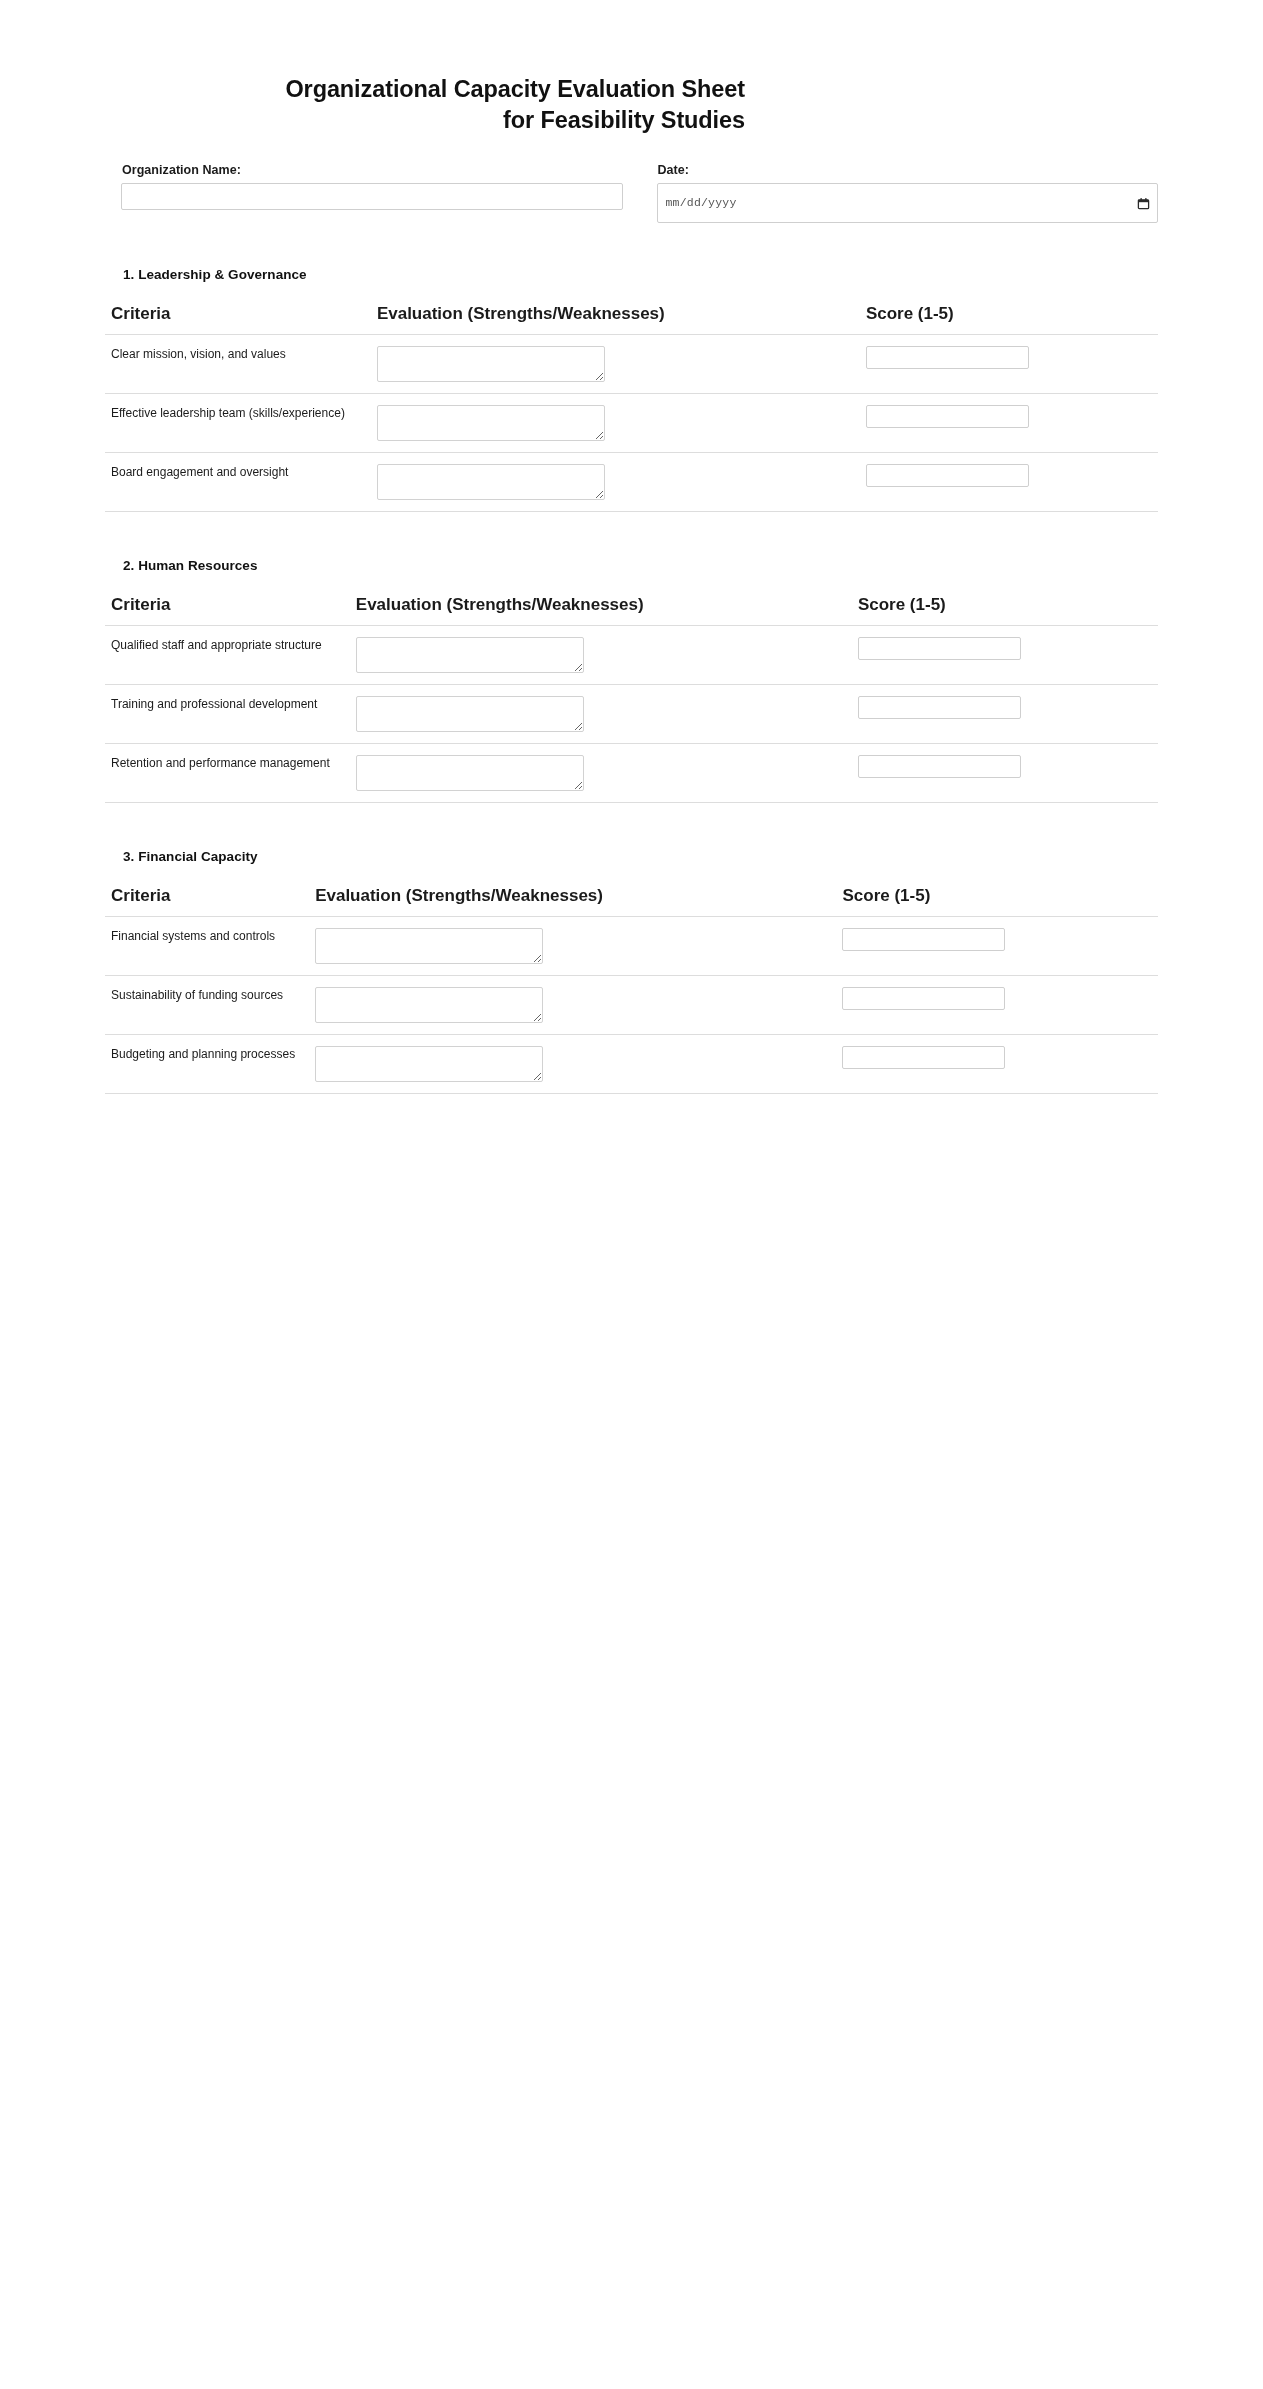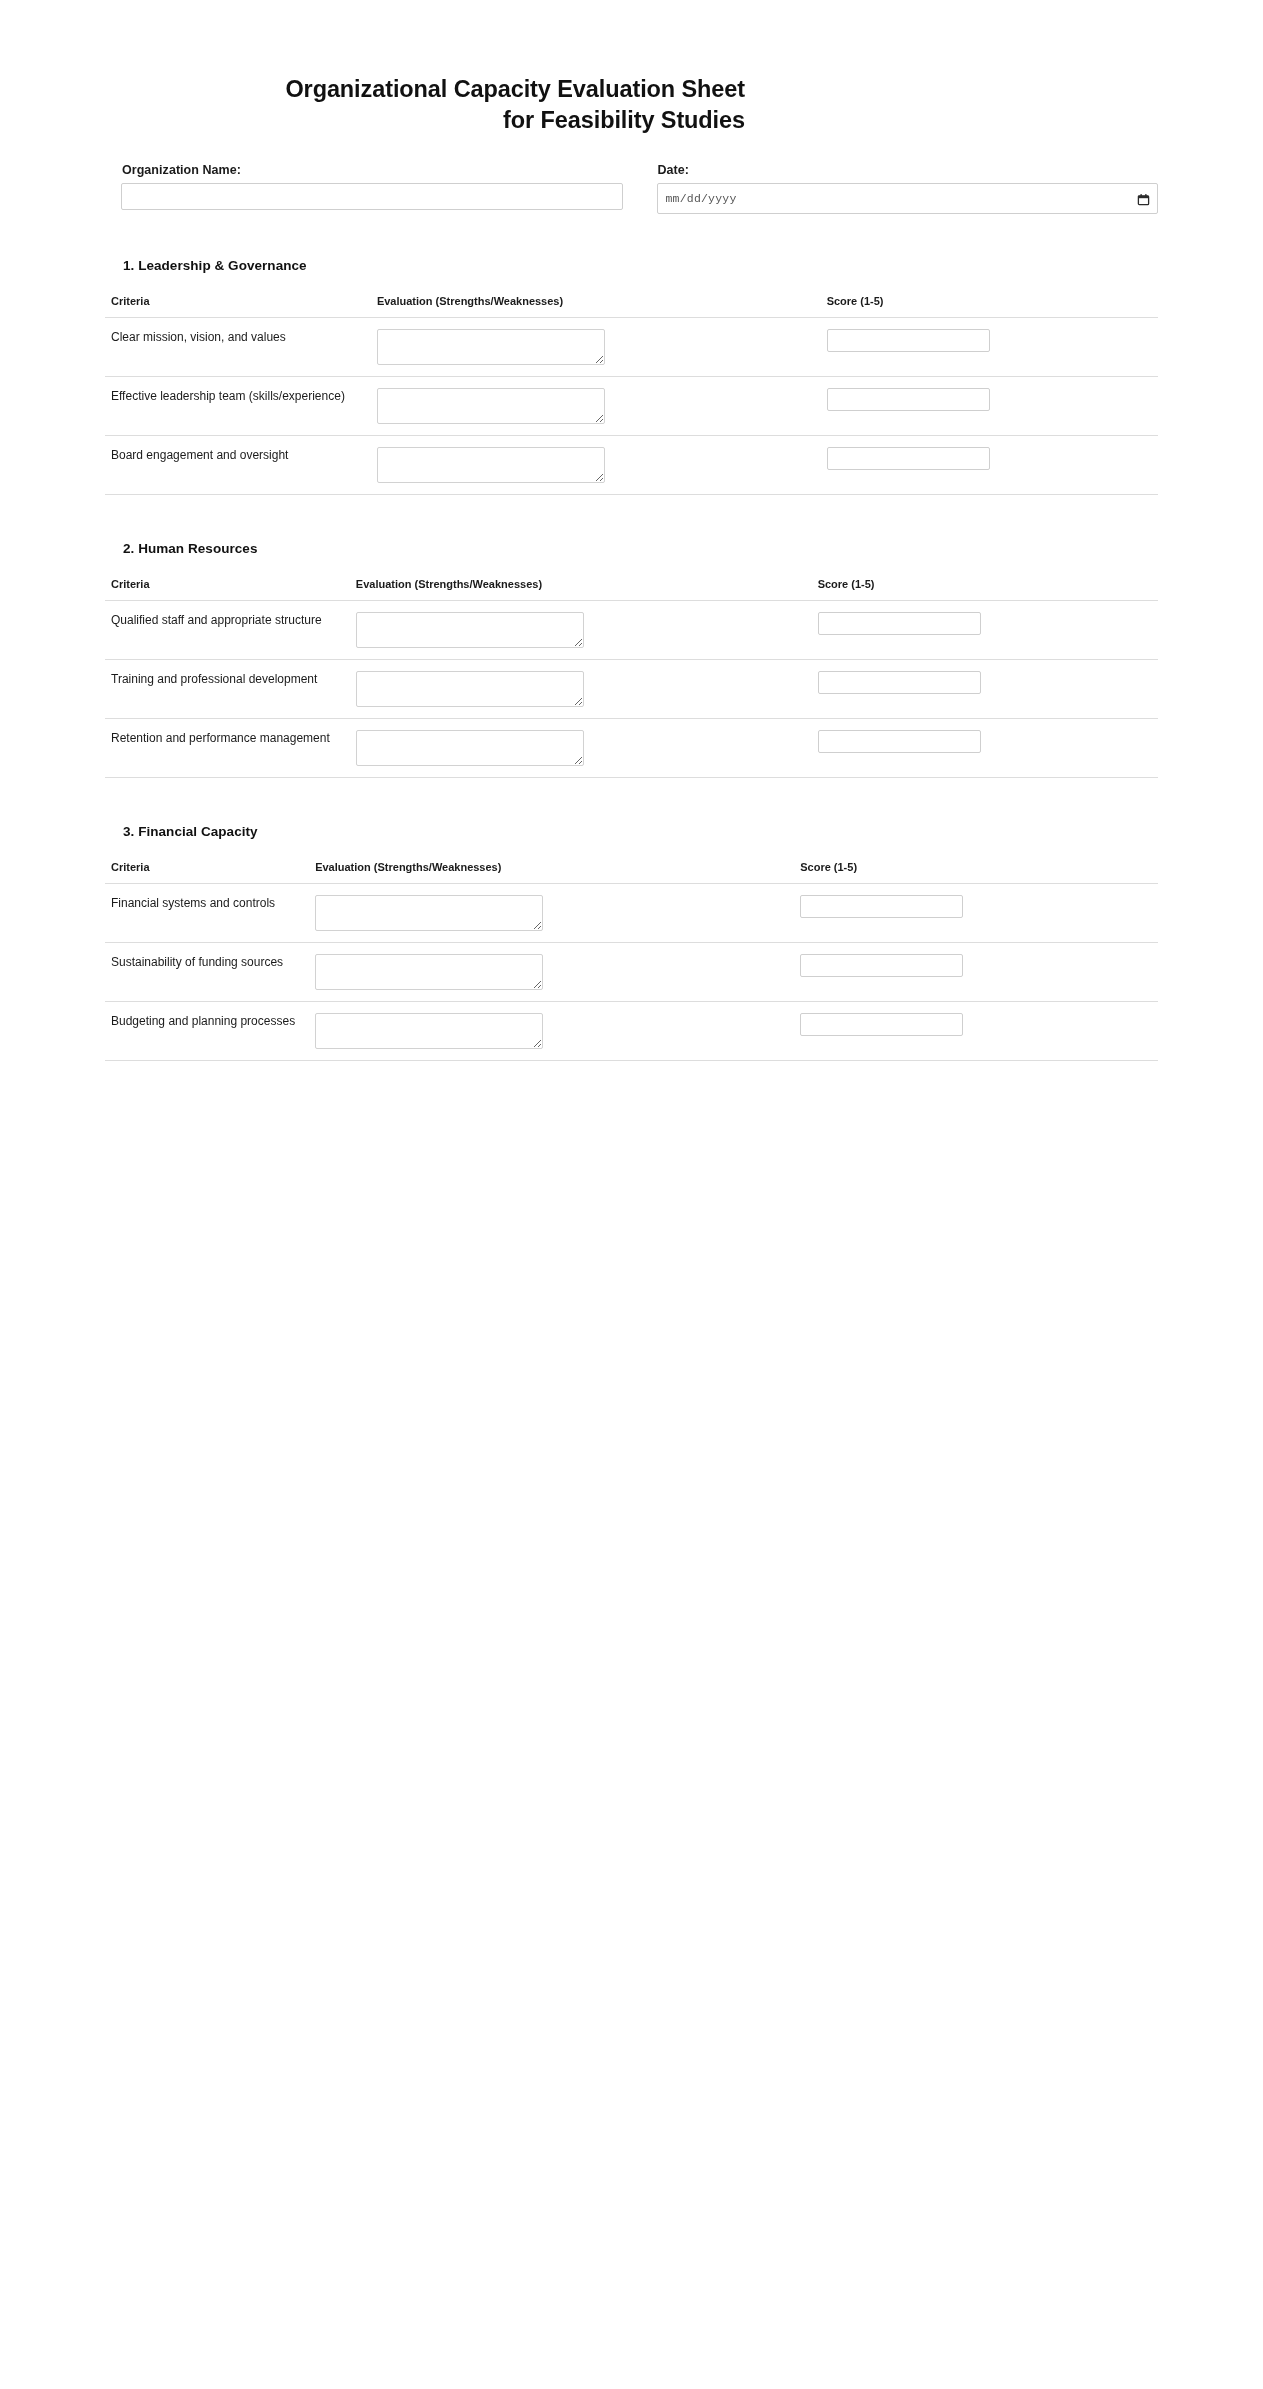--- a/index.html
+++ b/index.html
@@ -60,21 +60,21 @@
     color: #1b1b1b;
     padding: 2px 6px;
     outline: none;
   }
   .date-input {
     box-sizing: border-box;
     display: flex;
     align-items: center;
     justify-content: space-between;
     width: 100%;
-    height: 31px;
+    height: 40px;
     border: 1px solid #cfcfcf;
     border-radius: 2px;
     background: #ffffff;
     padding: 0 7px 0 8px;
   }
   .date-placeholder {
     font-family: "Liberation Mono", monospace;
     font-size: 11.5px;
     color: #555555;
     letter-spacing: 0.2px;
@@ -96,21 +96,21 @@
     margin: 0 0 22px 18px;
     letter-spacing: 0.05px;
   }
   table.criteria-table {
     width: 100%;
     border-collapse: collapse;
     table-layout: auto;
   }
   table.criteria-table th {
     text-align: left;
-    font-size: 11px;
+    font-size: 17px;
     font-weight: bold;
     color: #1b1b1b;
     padding: 0 26px 10px 6px;
     border-bottom: 1px solid #dddddd;
     vertical-align: bottom;
     white-space: nowrap;
   }
   table.criteria-table td {
     border-bottom: 1px solid #dddddd;
     padding: 11px 26px 11px 6px;

